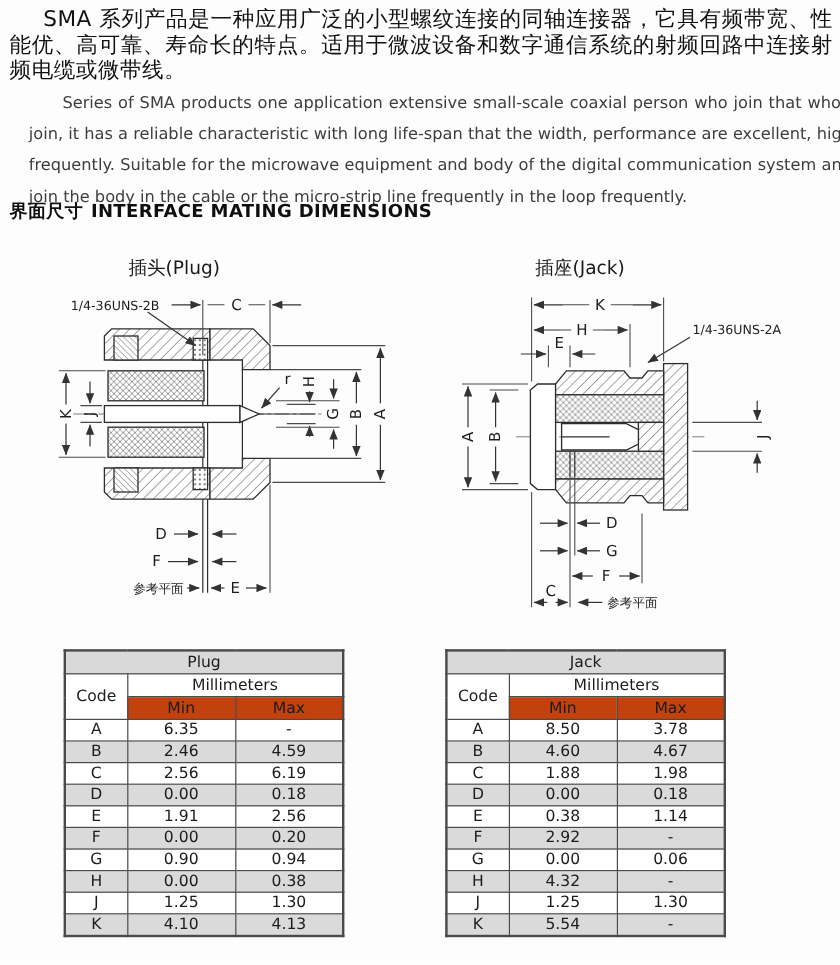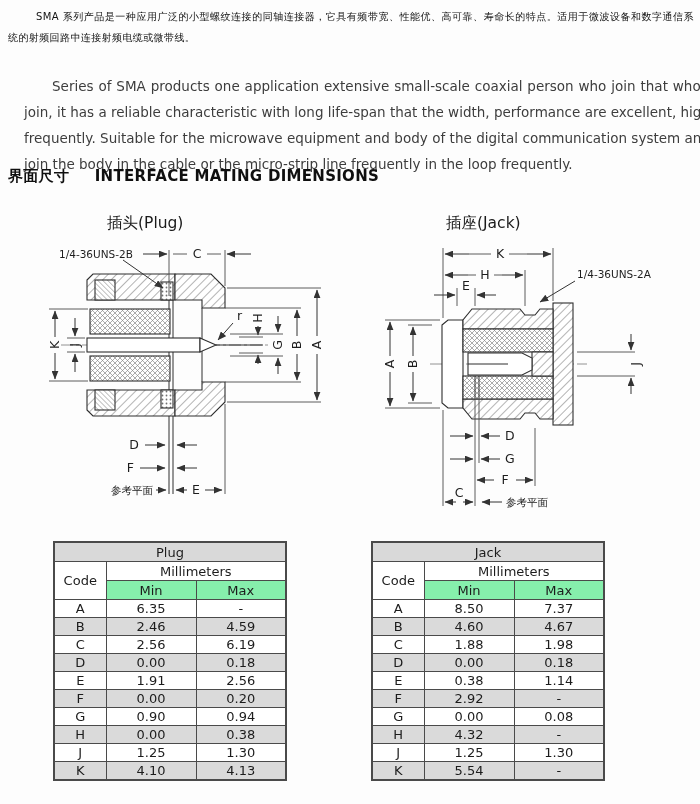--- a/index.html
+++ b/index.html
@@ -4,33 +4,33 @@
 <style>
   html,body{margin:0;padding:0;background:#fff;}
   .page{
     position:relative;width:700px;height:804px;margin:0 auto;
     background:#fdfdfd;overflow:hidden;
     font-family:"DejaVu Sans","Liberation Sans",sans-serif;
     color:#1c1c1c;
   }
   .para-cn{
     position:absolute;top:6px;left:8px;width:686px;margin:0;
-    font-size:10px;line-height:21px;color:#121212;
+    font-size:18px;line-height:21px;color:#121212;
     text-indent:28px;letter-spacing:0.4px;text-align:justify;
   }
   .para-en{
     position:absolute;top:57px;left:8px;width:686px;margin:16px;
     font-size:13.5px;line-height:26px;color:#3d3d3d;
     text-indent:28px;text-align:justify;
   }
   .heading{
     position:absolute;top:167px;left:8px;margin:0;
     font-size:15px;font-weight:bold;color:#0f0f0f;letter-spacing:0.3px;
   }
-  .heading .sp{margin-right:20px;}
+  .heading .sp{margin-right:1px;}
   .dwg-title{
     position:absolute;font-size:15.5px;color:#1a1a1a;
   }
   .plug-title{left:107px;top:213px;}
   .jack-title{left:446px;top:213px;}
   .dwg{position:absolute;width:300px;height:272px;}
   .plug-svg{left:25px;top:238px;}
   .jack-svg{left:372px;top:238px;}
   .dwg text{font-family:"DejaVu Sans","Liberation Sans",sans-serif;fill:#1d1d1d;}
   .dimtx{font-size:12.5px;}
@@ -48,21 +48,21 @@
     font-size:13px;color:#1c1c1c;
   }
   .plug-table{left:53px;}
   .jack-table{left:371px;}
   table.dims th, table.dims td{
     border:1px solid #4a4a4a;text-align:center;vertical-align:middle;
     padding:0;height:18px;font-weight:normal;line-height:1;
   }
   table.dims tbody td{height:17px;}
   table.dims .t-title{background:#d9d9d9;}
-  table.dims tr.minmax th{background:#86efac;}
+  table.dims tr.minmax th{background:#c2410c;}
   table.dims col.c1{width:52px;}
   table.dims col.c2{width:90px;}
   table.dims col.c3{width:90px;}
   table.dims tbody tr:nth-of-type(even){background:#dadada;}
 </style>
 </head>
 <body>
 
 <div class="page">
 
@@ -389,21 +389,21 @@
       <tr class="minmax">
         <th>Min</th>
         <th>Max</th>
       </tr>
     </thead>
     <tbody>
 
     <tr>
           <td>A</td>
           <td>8.50</td>
-          <td>7.37</td>
+          <td>3.78</td>
         </tr>
         <tr>
           <td>B</td>
           <td>4.60</td>
           <td>4.67</td>
         </tr>
         <tr>
           <td>C</td>
           <td>1.88</td>
           <td>1.98</td>
@@ -419,21 +419,21 @@
           <td>1.14</td>
         </tr>
         <tr>
           <td>F</td>
           <td>2.92</td>
           <td>-</td>
         </tr>
         <tr>
           <td>G</td>
           <td>0.00</td>
-          <td>0.08</td>
+          <td>0.06</td>
         </tr>
         <tr>
           <td>H</td>
           <td>4.32</td>
           <td>-</td>
         </tr>
         <tr>
           <td>J</td>
           <td>1.25</td>
           <td>1.30</td>

